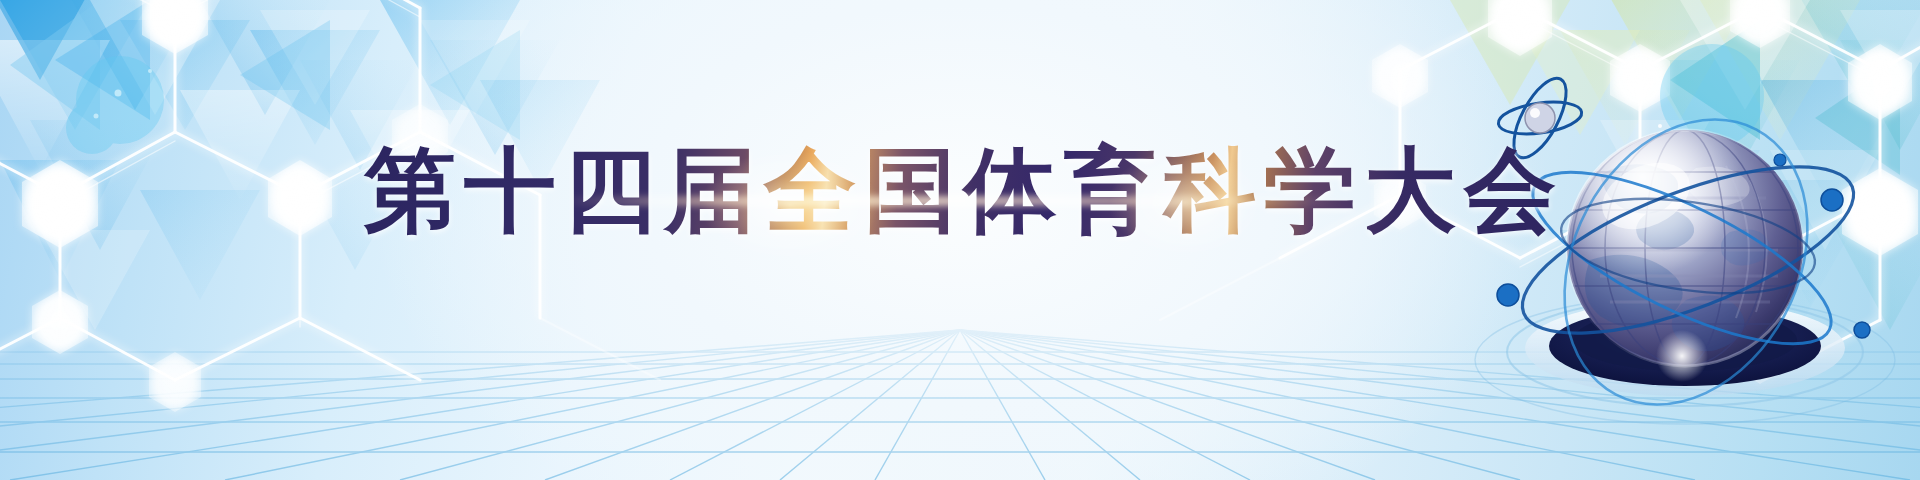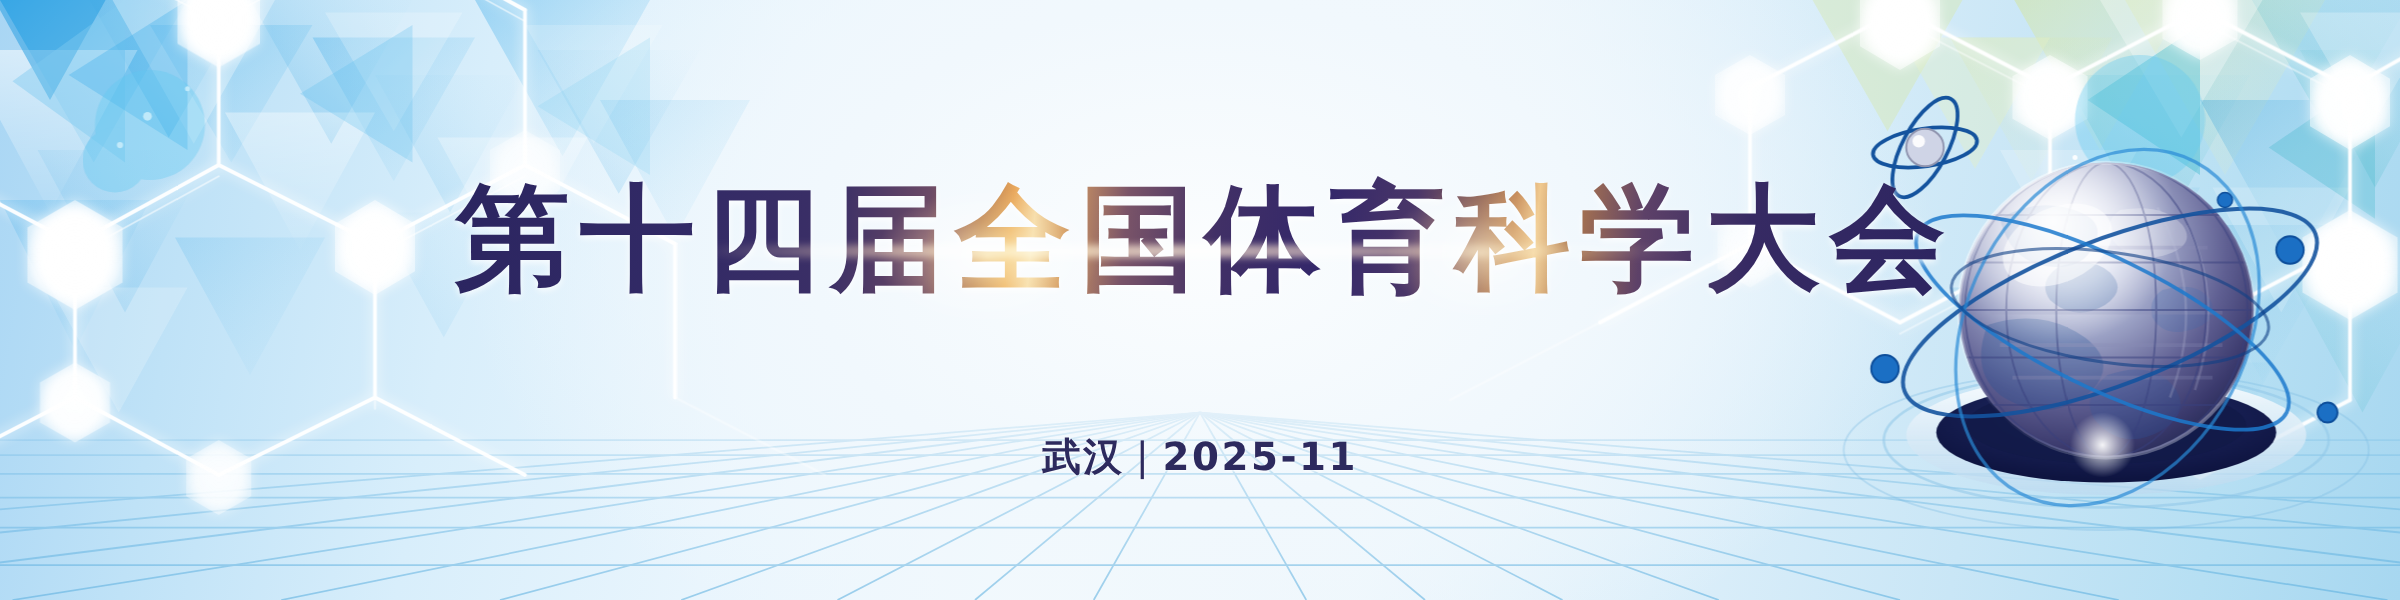--- a/index.html
+++ b/index.html
@@ -475,17 +475,14 @@
     </svg>
   </div>
 
   <div id="title-wrap">
     <h1 id="main-title">第十四届全国体育科学大会</h1>
   </div>
   <div class="flare" id="flare-a"></div>
   <div class="flare" id="flare-b"></div>
   <div class="flare" id="flare-streak"></div>
 
-  <div id="subtitle">
-    <span>武汉</span><span class="sep">|</span><span>2025-11</span>
-  </div>
 
 </div>
 
 </body></html>

